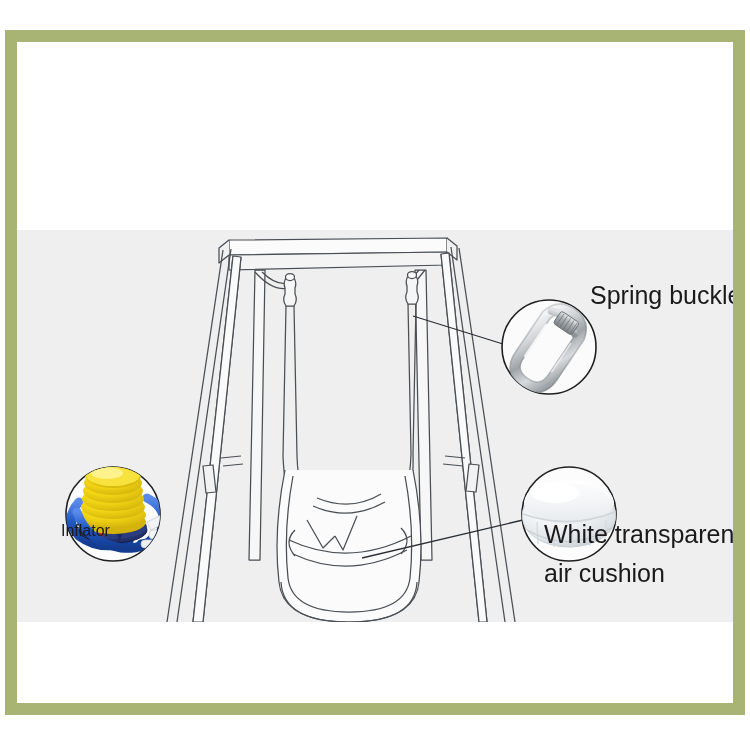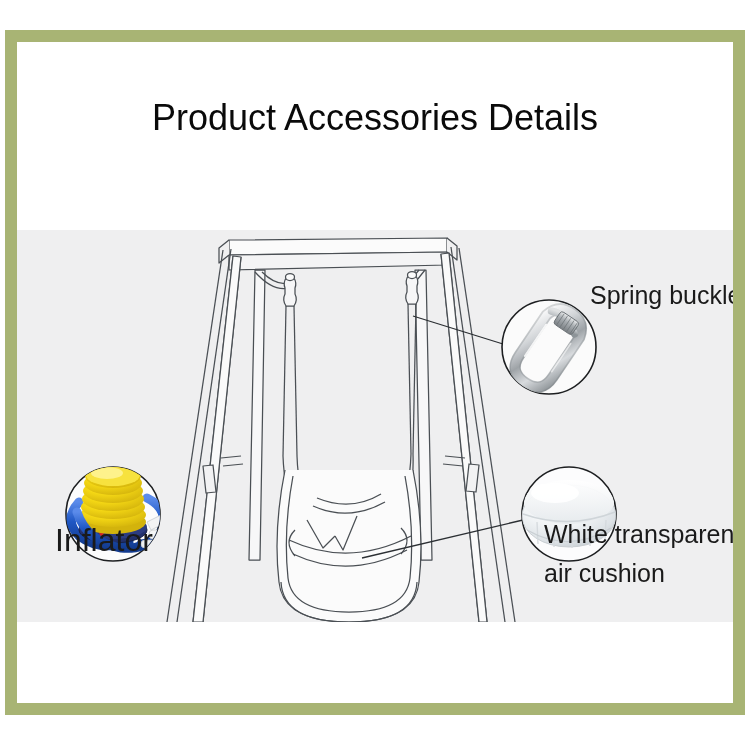--- a/index.html
+++ b/index.html
@@ -73,43 +73,42 @@
     color: #1a1a1a;
     font-family: "Liberation Sans", sans-serif;
     white-space: nowrap;
   }
   #label-spring {
     left: 573px;
     top: 51px;
     font-size: 25px;
   }
   #label-inflator {
-    left: 38px;
+    left: 44px;
     top: 292px;
-    font-size: 32px;
+    font-size: 16px;
   }
   #label-cushion {
     left: 527px;
     top: 285px;
     font-size: 25px;
     line-height: 39px;
     white-space: normal;
     width: 210px;
   }
   #label-cushion .l2 { display: block; }
 </style>
 </head>
 <body>
 
 <div id="page">
 
   <div id="frame">
     <div id="frame-inner">
 
-      <div id="title">Product Accessories Details</div>
 
       <div id="panel">
 
         <svg class="svg-layer" viewBox="0 0 716 392">
           <defs>
             <linearGradient id="gMetal" x1="0" y1="0" x2="1" y2="1">
               <stop offset="0%" stop-color="#fdfdfd"></stop>
               <stop offset="28%" stop-color="#d2d5d8"></stop>
               <stop offset="52%" stop-color="#9ea3a7"></stop>
               <stop offset="74%" stop-color="#d8dbde"></stop>

